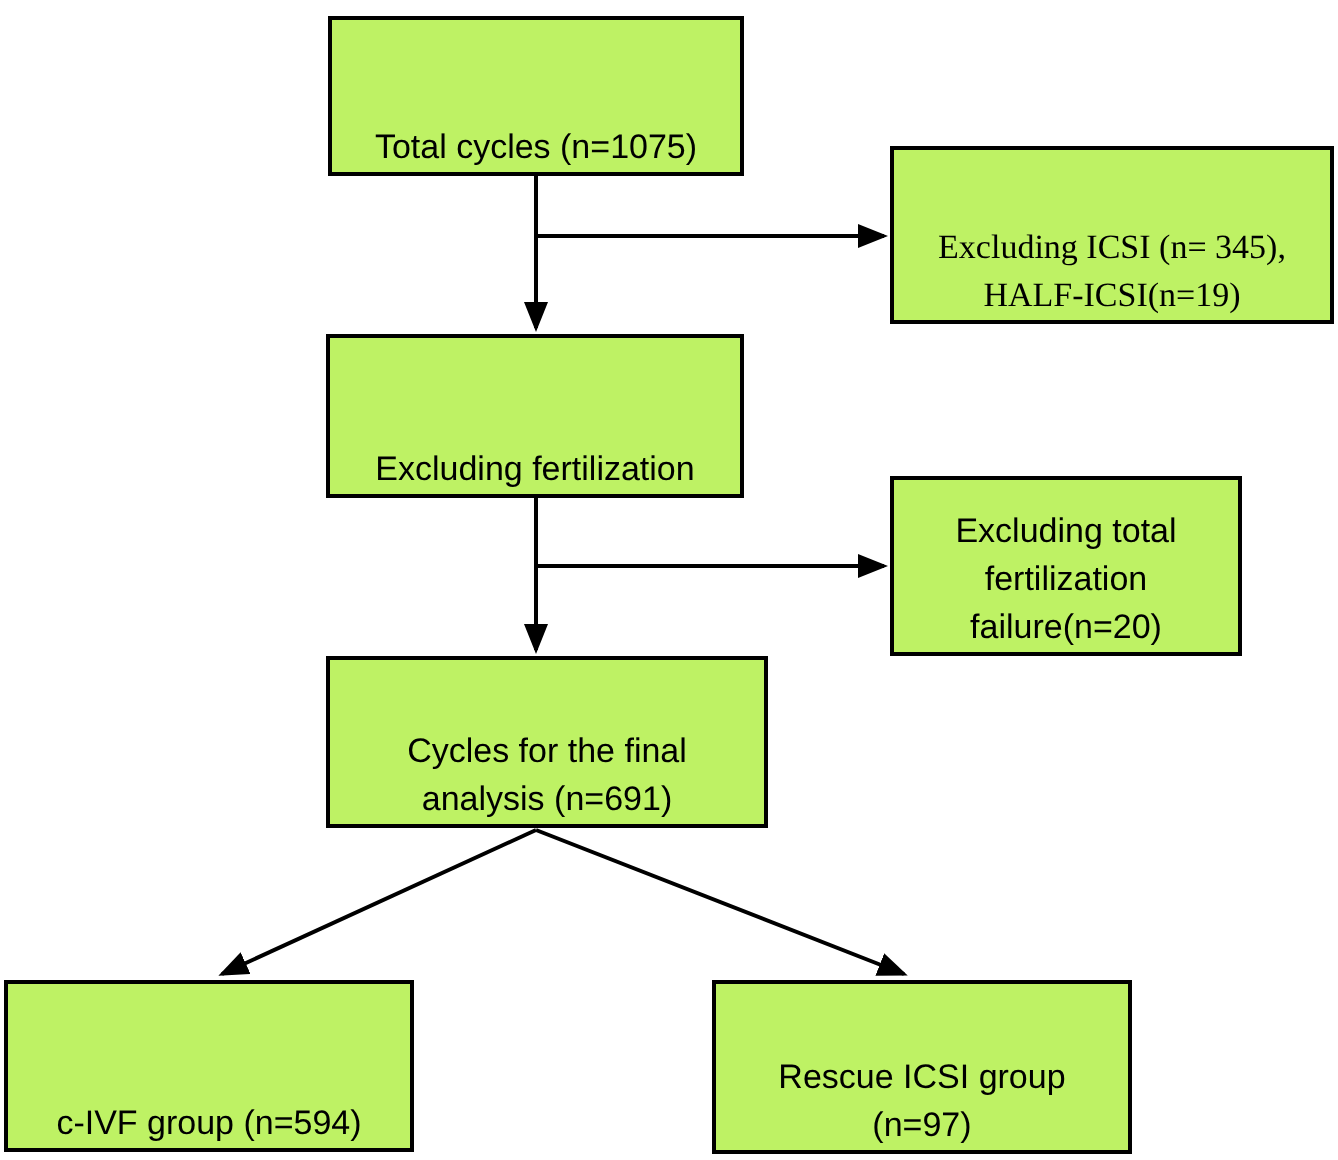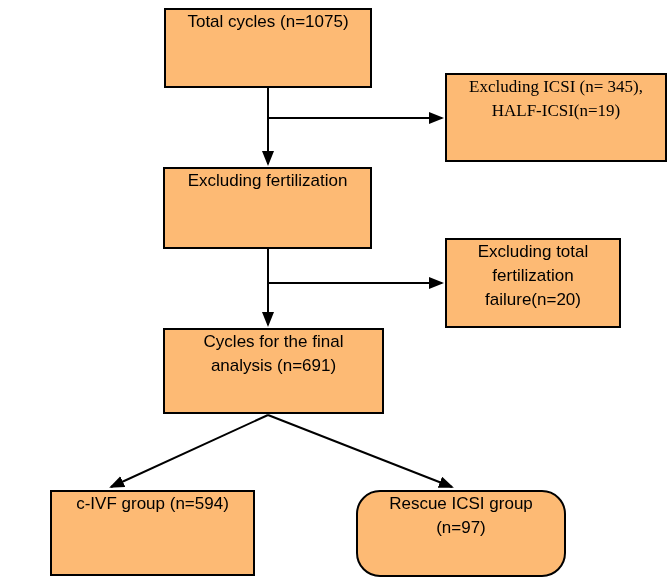--- a/index.html
+++ b/index.html
@@ -21,40 +21,40 @@
     left: 0;
     top: 0;
     width: 669px;
     height: 580px;
     pointer-events: none;
   }
   .node {
     position: absolute;
     box-sizing: border-box;
     border: 2px solid #000000;
-    background: #fdba74;
+    background: #bef264;
     display: flex;
-    align-items: flex-start;
+    align-items: flex-end;
     justify-content: center;
     text-align: center;
     font-size: 17px;
     line-height: 24px;
   }
   .node span {
     white-space: pre-line;
     display: block;
     padding: 0 6px;
   }
   .n-total      { left: 164px; top: 8px;   width: 208px; height: 80px; }
   .n-excl-icsi  { left: 445px; top: 73px;  width: 222px; height: 89px; font-family: Liberation Serif, serif; }
   .n-checking   { left: 163px; top: 167px; width: 209px; height: 82px; }
   .n-excl-tff   { left: 445px; top: 238px; width: 176px; height: 90px; }
   .n-final      { left: 163px; top: 328px; width: 221px; height: 86px; }
-  .n-civf       { left: 2px;   top: 490px; width: 205px; height: 86px; margin-left: 48px; }
-  .n-rescue     { left: 356px; top: 490px; width: 210px; height: 87px; border-radius: 24px; }
+  .n-civf       { left: 2px;   top: 490px; width: 205px; height: 86px; }
+  .n-rescue     { left: 356px; top: 490px; width: 210px; height: 87px; }
 </style>
 </head>
 <body>
 
 <div class="canvas">
 
   <svg class="arrows" viewBox="0 0 669 580" xmlns="http://www.w3.org/2000/svg">
     <defs>
       <marker id="ah" markerUnits="userSpaceOnUse" markerWidth="15" markerHeight="12" refX="13" refY="6" orient="auto">
         <path d="M0,0 L15,6 L0,12 Z" fill="#000000"></path>

